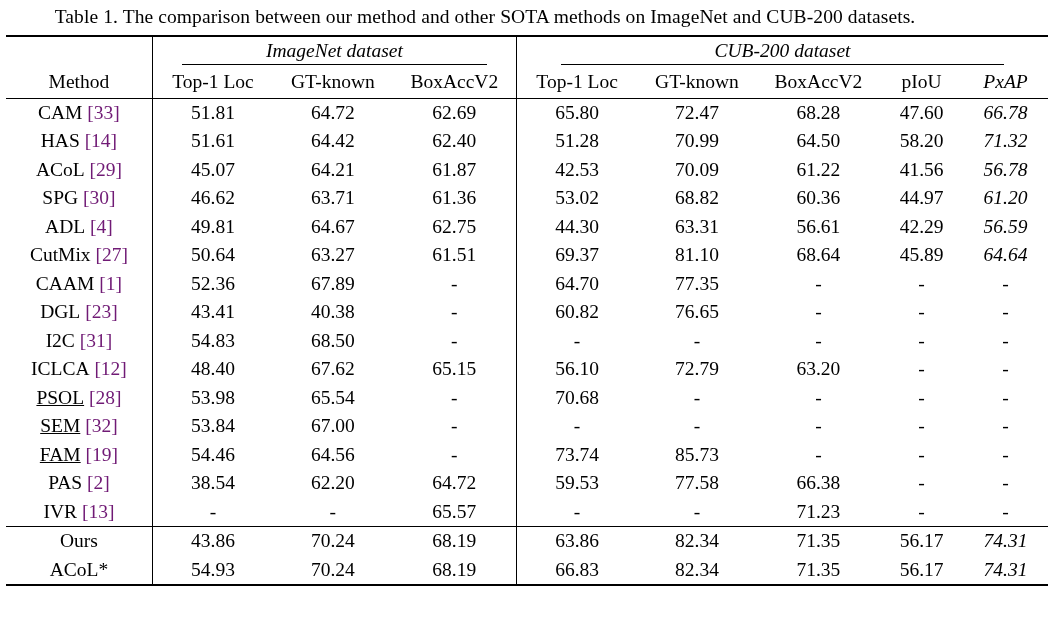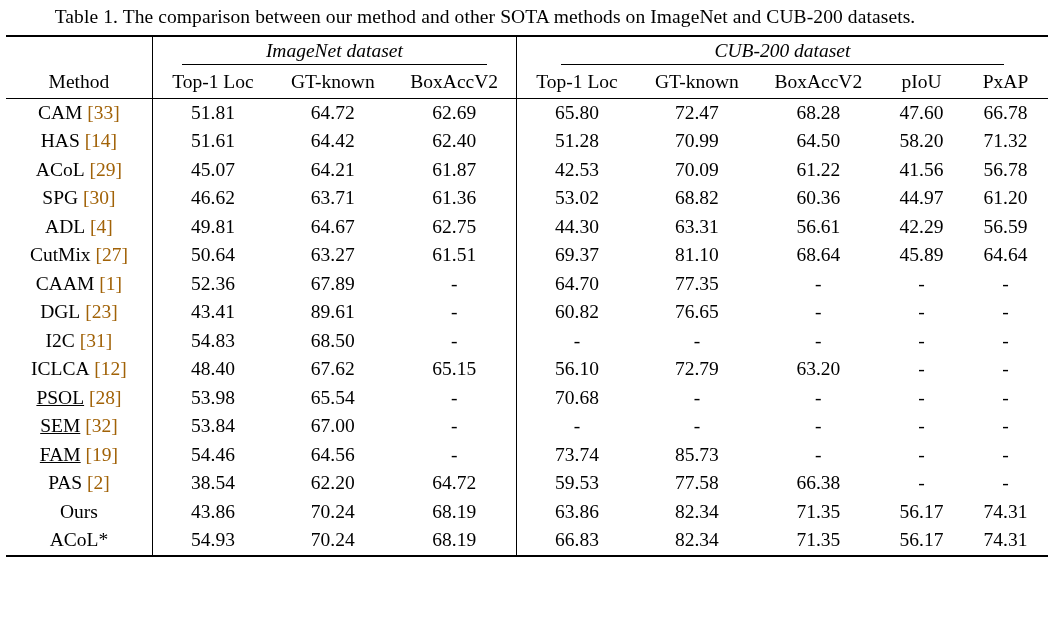--- a/index.html
+++ b/index.html
@@ -69,37 +69,37 @@
     text-align: center;
     width: 152px;
     white-space: nowrap;
     padding: 0 4px;
   }
   .datarow td {
     height: 28.5px;
     line-height: 28.5px;
   }
   .cite {
-    color: #a16207;
+    color: #701a75;
     margin-top: 36px;
   }
   .bold {
     font-weight: bold;
   }
   .uline {
     text-decoration: underline;
   }
   .col-t1 { width: 130px; }
   .col-gt { width: 128px; }
   .col-bx { width: 128px; }
   .col-ct1 { width: 130px; }
   .col-cgt { width: 128px; }
   .col-cbx { width: 128px; }
   .col-piou { width: 88px; }
-  .col-pxap { width: 90px; }
+  .col-pxap { width: 90px; font-style: italic; }
   .methodname { display: inline-block; }
 </style>
 </head>
 <body>
 
 <div class="page">
 
   <div class="caption">Table 1. The comparison between our method and other SOTA methods on ImageNet and CUB-200 datasets.</div>
 
   <table class="maintable">
@@ -193,21 +193,21 @@
           <td class="col-bx vline-right">-</td>
           <td class="col-ct1">64.70</td>
           <td class="col-cgt">77.35</td>
           <td class="col-cbx">-</td>
           <td class="col-piou">-</td>
           <td class="col-pxap">-</td>
         </tr>
         <tr class="datarow ">
           <td class="method-cell vline-right"><span class="methodname">DGL</span> <span class="cite">[23]</span></td>
           <td class="col-t1">43.41</td>
-          <td class="col-gt">89.61</td>
+          <td class="col-gt">40.38</td>
           <td class="col-bx vline-right">-</td>
           <td class="col-ct1">60.82</td>
           <td class="col-cgt">76.65</td>
           <td class="col-cbx">-</td>
           <td class="col-piou">-</td>
           <td class="col-pxap">-</td>
         </tr>
         <tr class="datarow ">
           <td class="method-cell vline-right"><span class="methodname">I2C</span> <span class="cite">[31]</span></td>
           <td class="col-t1">54.83</td>
@@ -264,20 +264,31 @@
           <td class="col-pxap">-</td>
         </tr>
         <tr class="datarow ">
           <td class="method-cell vline-right"><span class="methodname">PAS</span> <span class="cite">[2]</span></td>
           <td class="col-t1">38.54</td>
           <td class="col-gt">62.20</td>
           <td class="col-bx vline-right">64.72</td>
           <td class="col-ct1">59.53</td>
           <td class="col-cgt">77.58</td>
           <td class="col-cbx">66.38</td>
+          <td class="col-piou">-</td>
+          <td class="col-pxap">-</td>
+        </tr>
+        <tr class="datarow rule-mid">
+          <td class="method-cell vline-right"><span class="methodname">IVR</span> <span class="cite">[13]</span></td>
+          <td class="col-t1">-</td>
+          <td class="col-gt">-</td>
+          <td class="col-bx vline-right">65.57</td>
+          <td class="col-ct1">-</td>
+          <td class="col-cgt">-</td>
+          <td class="col-cbx">71.23</td>
           <td class="col-piou">-</td>
           <td class="col-pxap">-</td>
         </tr>
         <tr class="datarow ">
           <td class="method-cell vline-right"><span class="methodname">Ours</span></td>
           <td class="col-t1">43.86</td>
           <td class="col-gt bold">70.24</td>
           <td class="col-bx vline-right bold">68.19</td>
           <td class="col-ct1">63.86</td>
           <td class="col-cgt">82.34</td>

